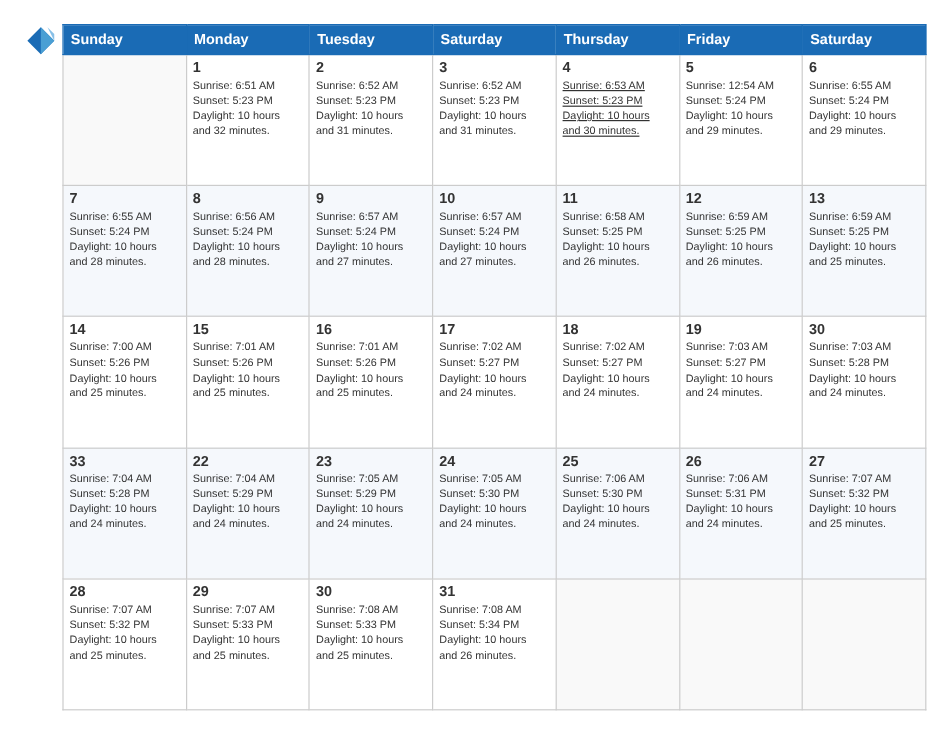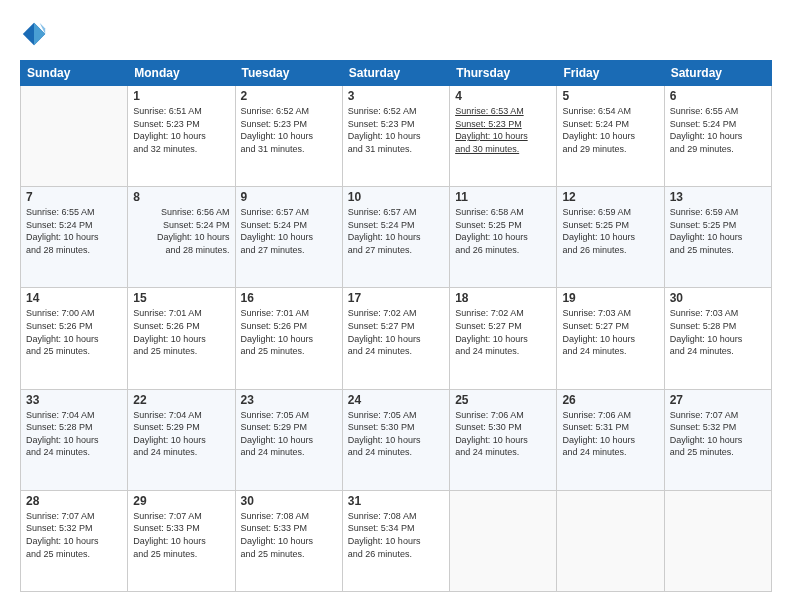--- a/index.html
+++ b/index.html
@@ -8,21 +8,21 @@
       height: 612px;
       font-family: Arial, sans-serif;
       background: #fff;
       overflow: hidden;
     }
     .page {
       width: 792px;
       height: 612px;
       padding: 20px;
       display: flex;
-      flex-direction: column;
+      flex-direction: row;
     }
     .header {
       display: flex;
       justify-content: space-between;
       align-items: flex-start;
       margin-bottom: 12px;
     }
     .logo {
       display: flex;
       align-items: center;
@@ -156,21 +156,21 @@
           </td>
           <td>
             <span class="day-num">4</span>
             <div class="day-info" style="white-space: pre-line; text-decoration: underline;">Sunrise: 6:53 AM
 Sunset: 5:23 PM
 Daylight: 10 hours
 and 30 minutes.</div>
           </td>
           <td>
             <span class="day-num">5</span>
-            <div class="day-info" style="white-space: pre-line;">Sunrise: 6:54 AM
+            <div class="day-info" style="white-space: pre-line;">Sunrise: 12:54 AM
 Sunset: 5:24 PM
 Daylight: 10 hours
 and 29 minutes.</div>
           </td>
           <td>
             <span class="day-num">6</span>
             <div class="day-info" style="white-space: pre-line;">Sunrise: 6:55 AM
 Sunset: 5:24 PM
 Daylight: 10 hours
 and 29 minutes.</div>
@@ -179,21 +179,21 @@
         <tr>
           <td>
             <span class="day-num">7</span>
             <div class="day-info" style="white-space: pre-line;">Sunrise: 6:55 AM
 Sunset: 5:24 PM
 Daylight: 10 hours
 and 28 minutes.</div>
           </td>
           <td>
             <span class="day-num">8</span>
-            <div class="day-info" style="white-space: pre-line; text-align: right;">Sunrise: 6:56 AM
+            <div class="day-info" style="white-space: pre-line;">Sunrise: 6:56 AM
 Sunset: 5:24 PM
 Daylight: 10 hours
 and 28 minutes.</div>
           </td>
           <td>
             <span class="day-num">9</span>
             <div class="day-info" style="white-space: pre-line;">Sunrise: 6:57 AM
 Sunset: 5:24 PM
 Daylight: 10 hours
 and 27 minutes.</div>

